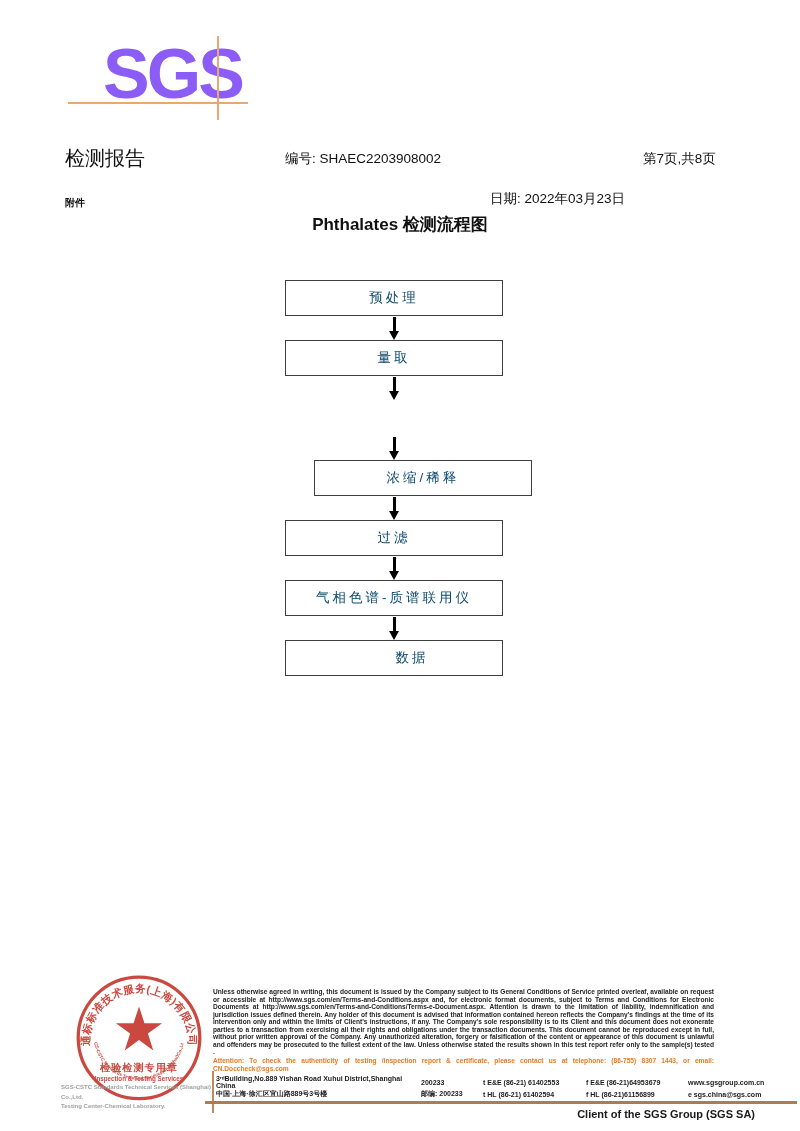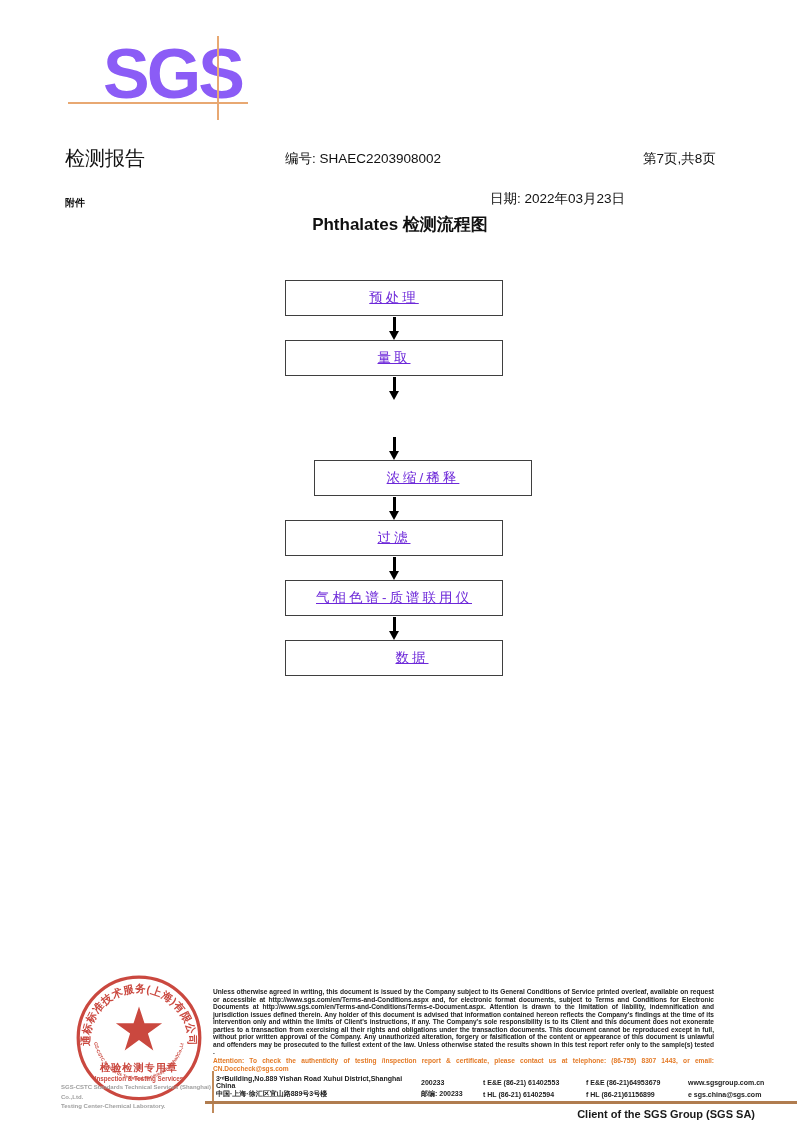--- a/index.html
+++ b/index.html
@@ -19,21 +19,21 @@
   .hdr-no   { left:285px; }
   .hdr-date { left:490px;margin-top:40px; }
   .hdr-page { left:643px; }
   .attachment { position:absolute; left:65px; top:184px; font-size:10px; font-weight:bold; color:#111;margin-top:12px; }
 
   
   .flow-title { position:absolute; left:0; top:213px; width:800px; text-align:center;
                 font-size:17px; font-weight:bold; color:#111; }
   .flow-box { position:absolute; left:285px; width:218px; height:36px; border:1.5px solid #3f3f3f;
               background:#fff; display:flex; align-items:center; justify-content:center;
-              font-size:13.5px; color:#6d28d9; letter-spacing:3px;text-decoration:underline; }
+              font-size:13.5px; color:#0c4a6e; letter-spacing:3px; }
   .flow-arrow { position:absolute; left:393px; width:2.5px; background:#000; }
   .flow-arrow::after { content:""; position:absolute; left:-4.5px; bottom:-9px; width:0; height:0;
                        border-left:5.5px solid transparent; border-right:5.5px solid transparent;
                        border-top:9px solid #000; }
 
   
   .stamp { position:absolute; left:63px; top:975px; width:152px; height:152px; opacity:.9; }
   .company-gray { position:absolute; left:61px; top:1083px; width:170px; font-size:6px; line-height:1.6;
                   color:#a0a0a0; font-weight:600; }
 

